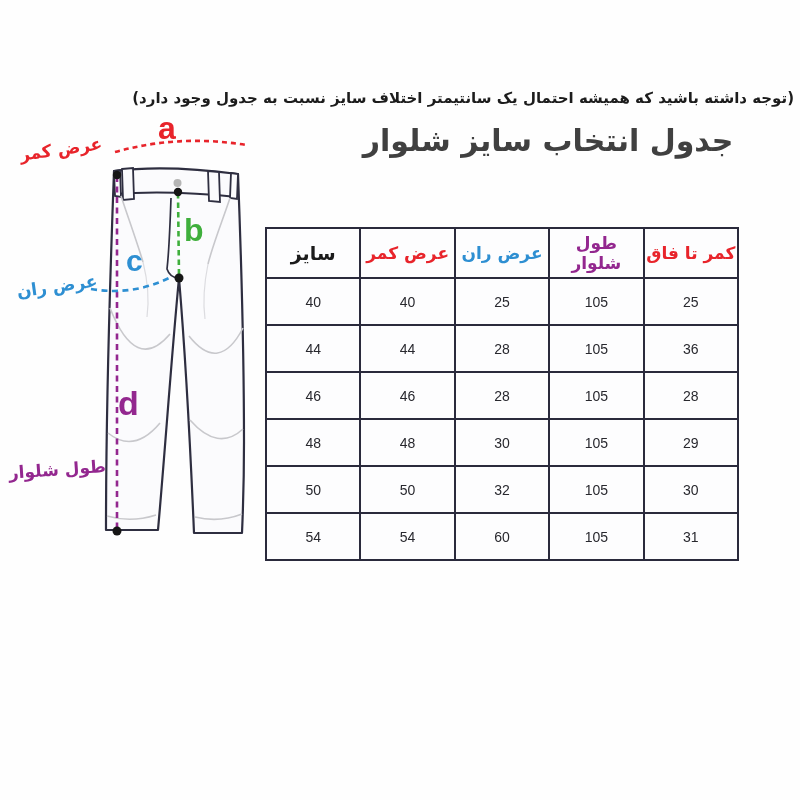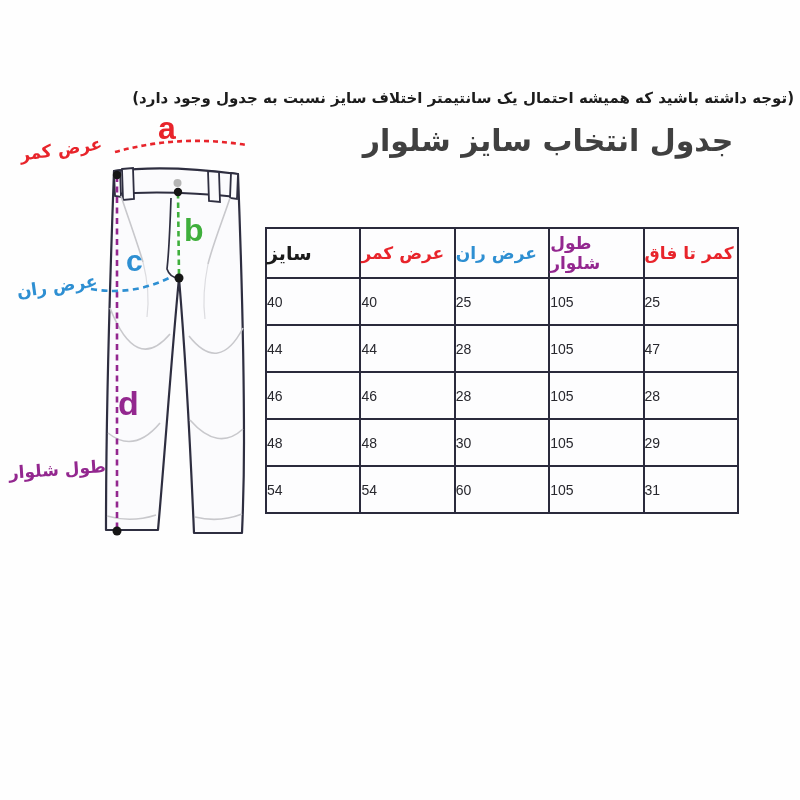--- a/index.html
+++ b/index.html
@@ -20,21 +20,21 @@
   .dlabel{position:absolute;font-size:17px;font-weight:bold;text-align:center;line-height:1.2;white-space:nowrap;}
   .lbl-waist{left:18px;top:139px;width:86px;color:#e8242b;transform:rotate(-8deg);}
   .lbl-thigh{left:16px;top:276px;width:82px;color:#2e8fd2;transform:rotate(-8deg);}
   .lbl-length{left:20px;top:459px;width:86px;color:#93278f;transform:rotate(-4deg);}
 
   .diagram-svg{position:absolute;left:20px;top:112px;width:245px;height:450px;}
 
   
   table.size-table{position:absolute;left:265px;top:227px;width:474px;border-collapse:collapse;
                    table-layout:fixed;background:#fdfdfe;}
-  table.size-table th,table.size-table td{border:2.5px solid #2a2a3c;text-align:left;vertical-align:middle;padding:0;}
+  table.size-table th,table.size-table td{border:2.5px solid #2a2a3c;text-align:center;vertical-align:middle;padding:0;}
   table.size-table th{height:48px;font-size:17px;font-weight:bold;}
   table.size-table td{height:45px;font-family:"Liberation Sans",sans-serif;font-size:14px;color:#28282e;}
   .c-black{color:#1b1b1b;font-size:19px !important;}
   .c-red{color:#e8242b;}
   .c-blue{color:#2e8fd2;}
   .c-purple{color:#93278f;}
 </style>
 </head>
 <body>
 
@@ -113,37 +113,44 @@
         <td>40</td>
         <td>25</td>
         <td>105</td>
         <td>25</td>
       </tr>
       <tr>
         <td>44</td>
         <td>44</td>
         <td>28</td>
         <td>105</td>
-        <td>47</td>
+        <td>36</td>
       </tr>
       <tr>
         <td>46</td>
         <td>46</td>
         <td>28</td>
         <td>105</td>
         <td>28</td>
       </tr>
       <tr>
         <td>48</td>
         <td>48</td>
         <td>30</td>
         <td>105</td>
         <td>29</td>
       </tr>
       <tr>
+        <td>50</td>
+        <td>50</td>
+        <td>32</td>
+        <td>105</td>
+        <td>30</td>
+      </tr>
+      <tr>
         <td>54</td>
         <td>54</td>
         <td>60</td>
         <td>105</td>
         <td>31</td>
       </tr>
     </tbody>
   </table>
 
 </div>

